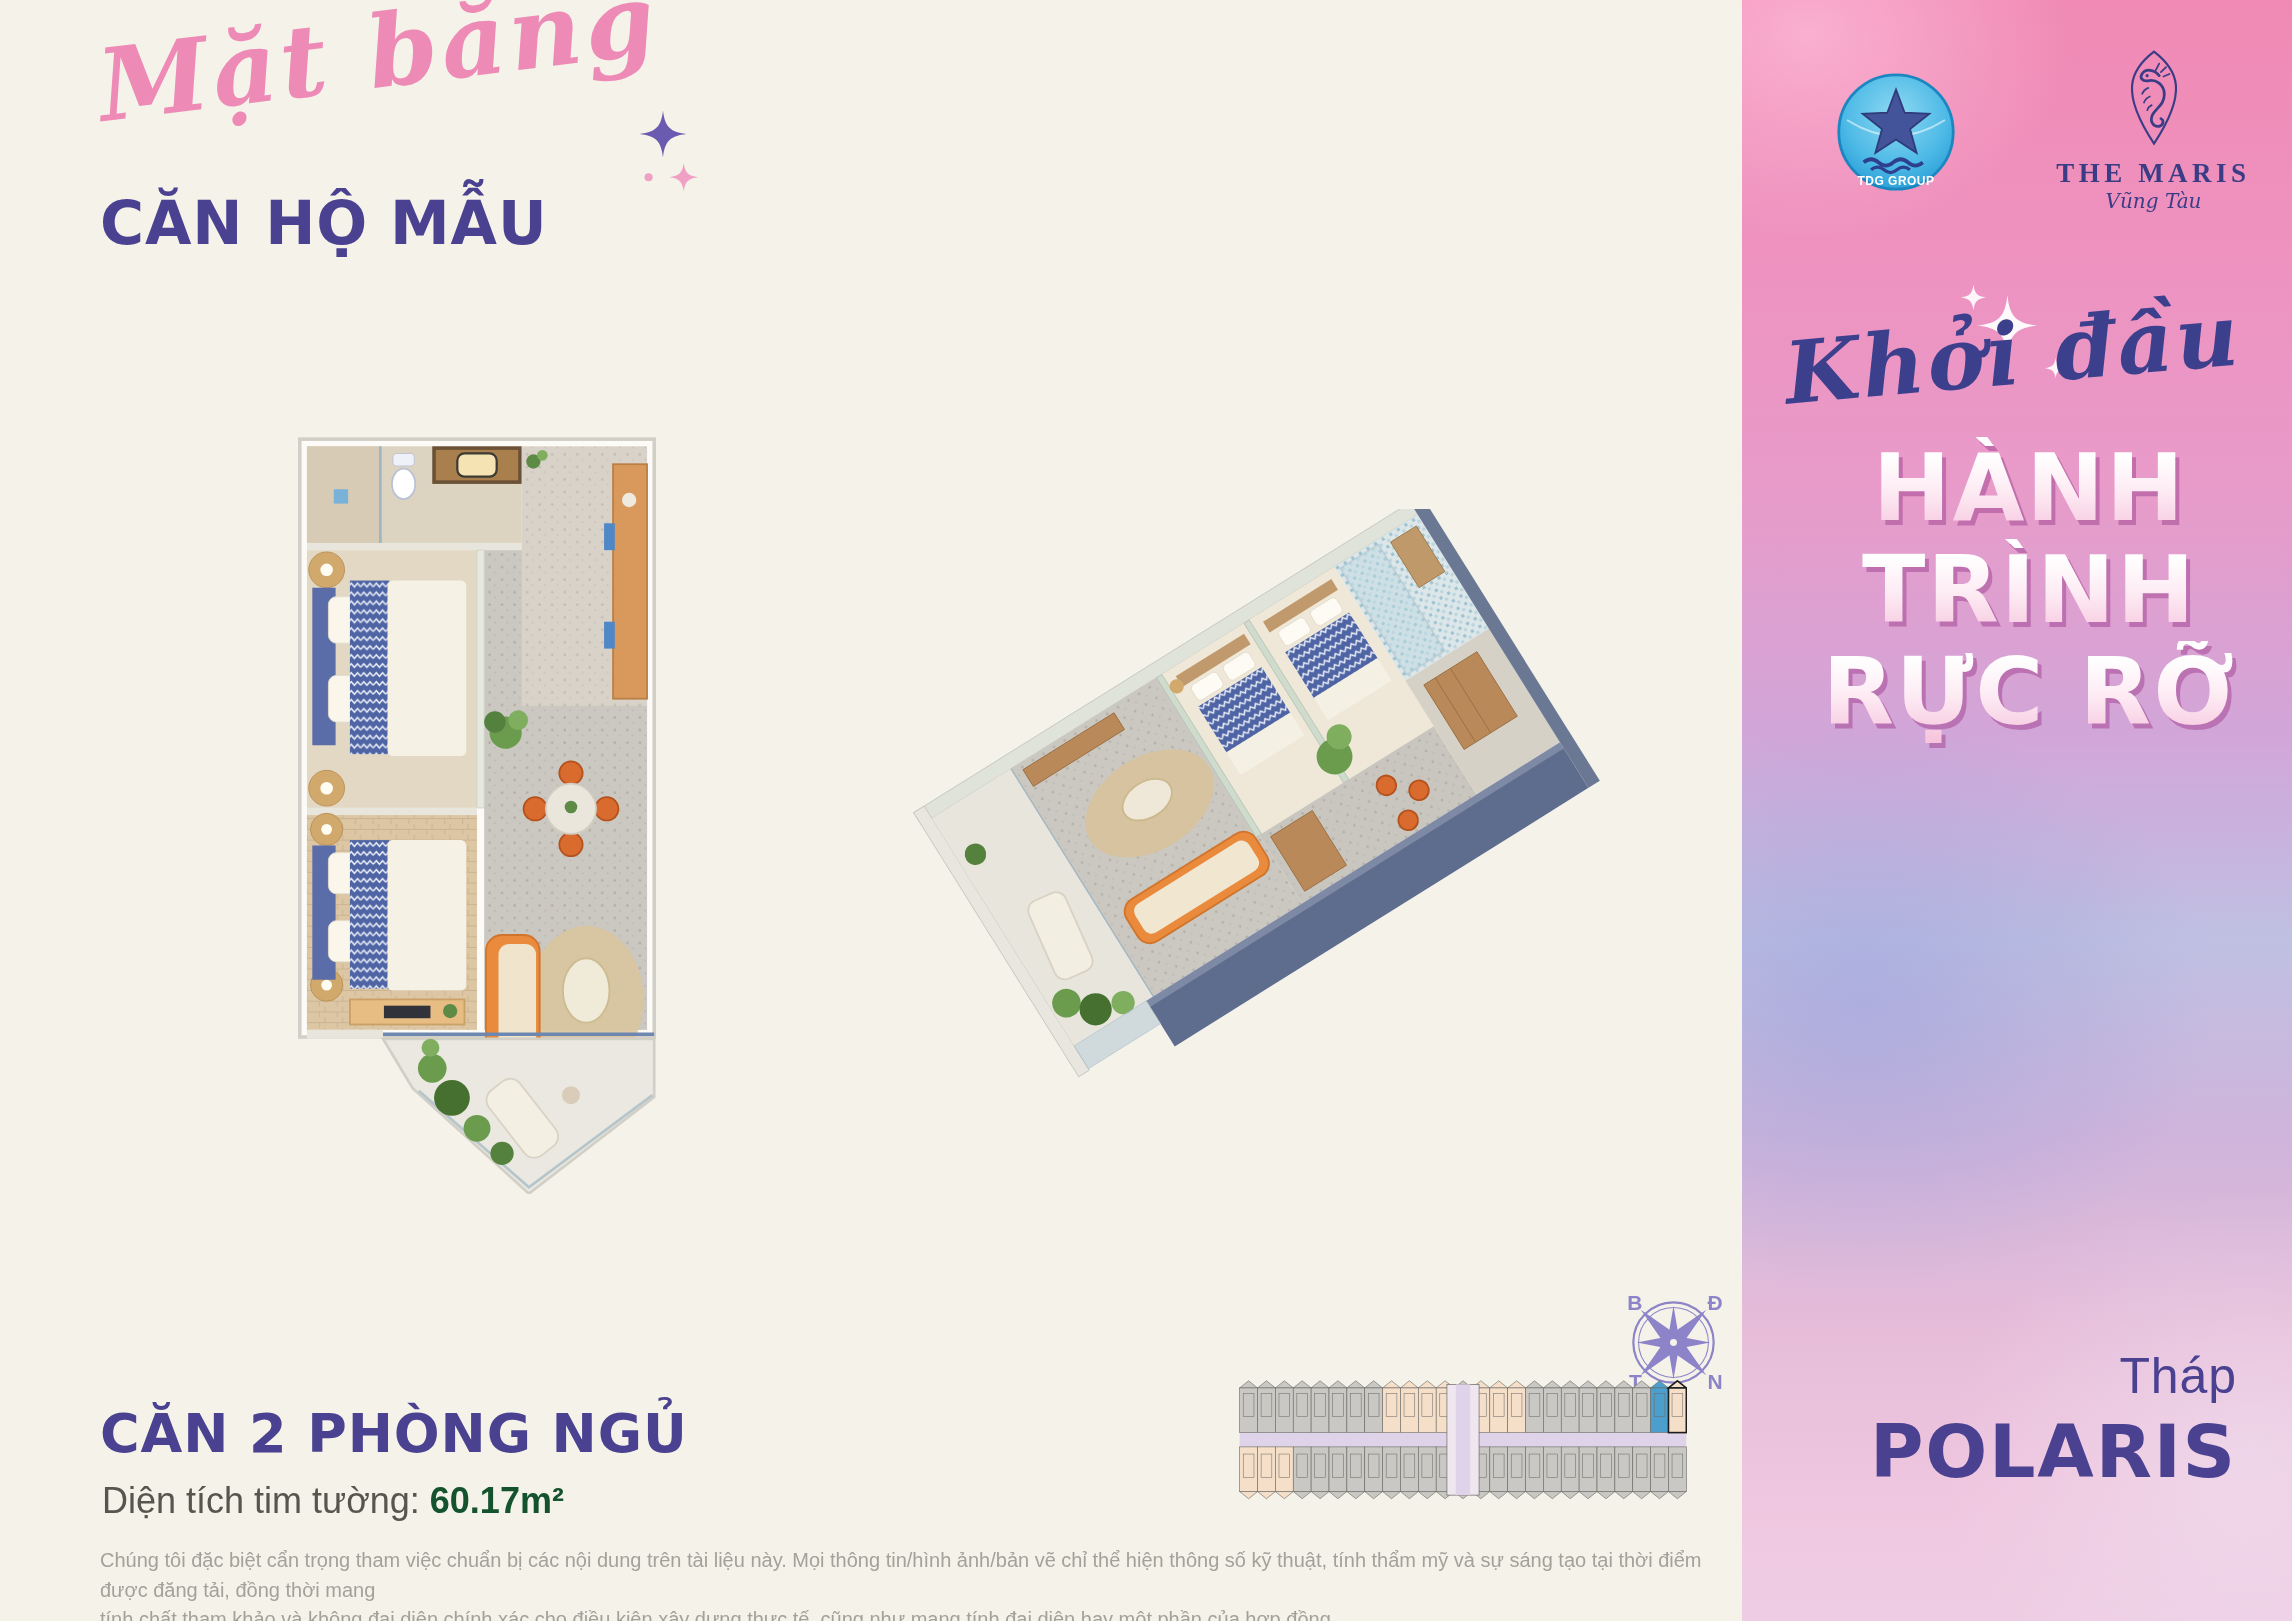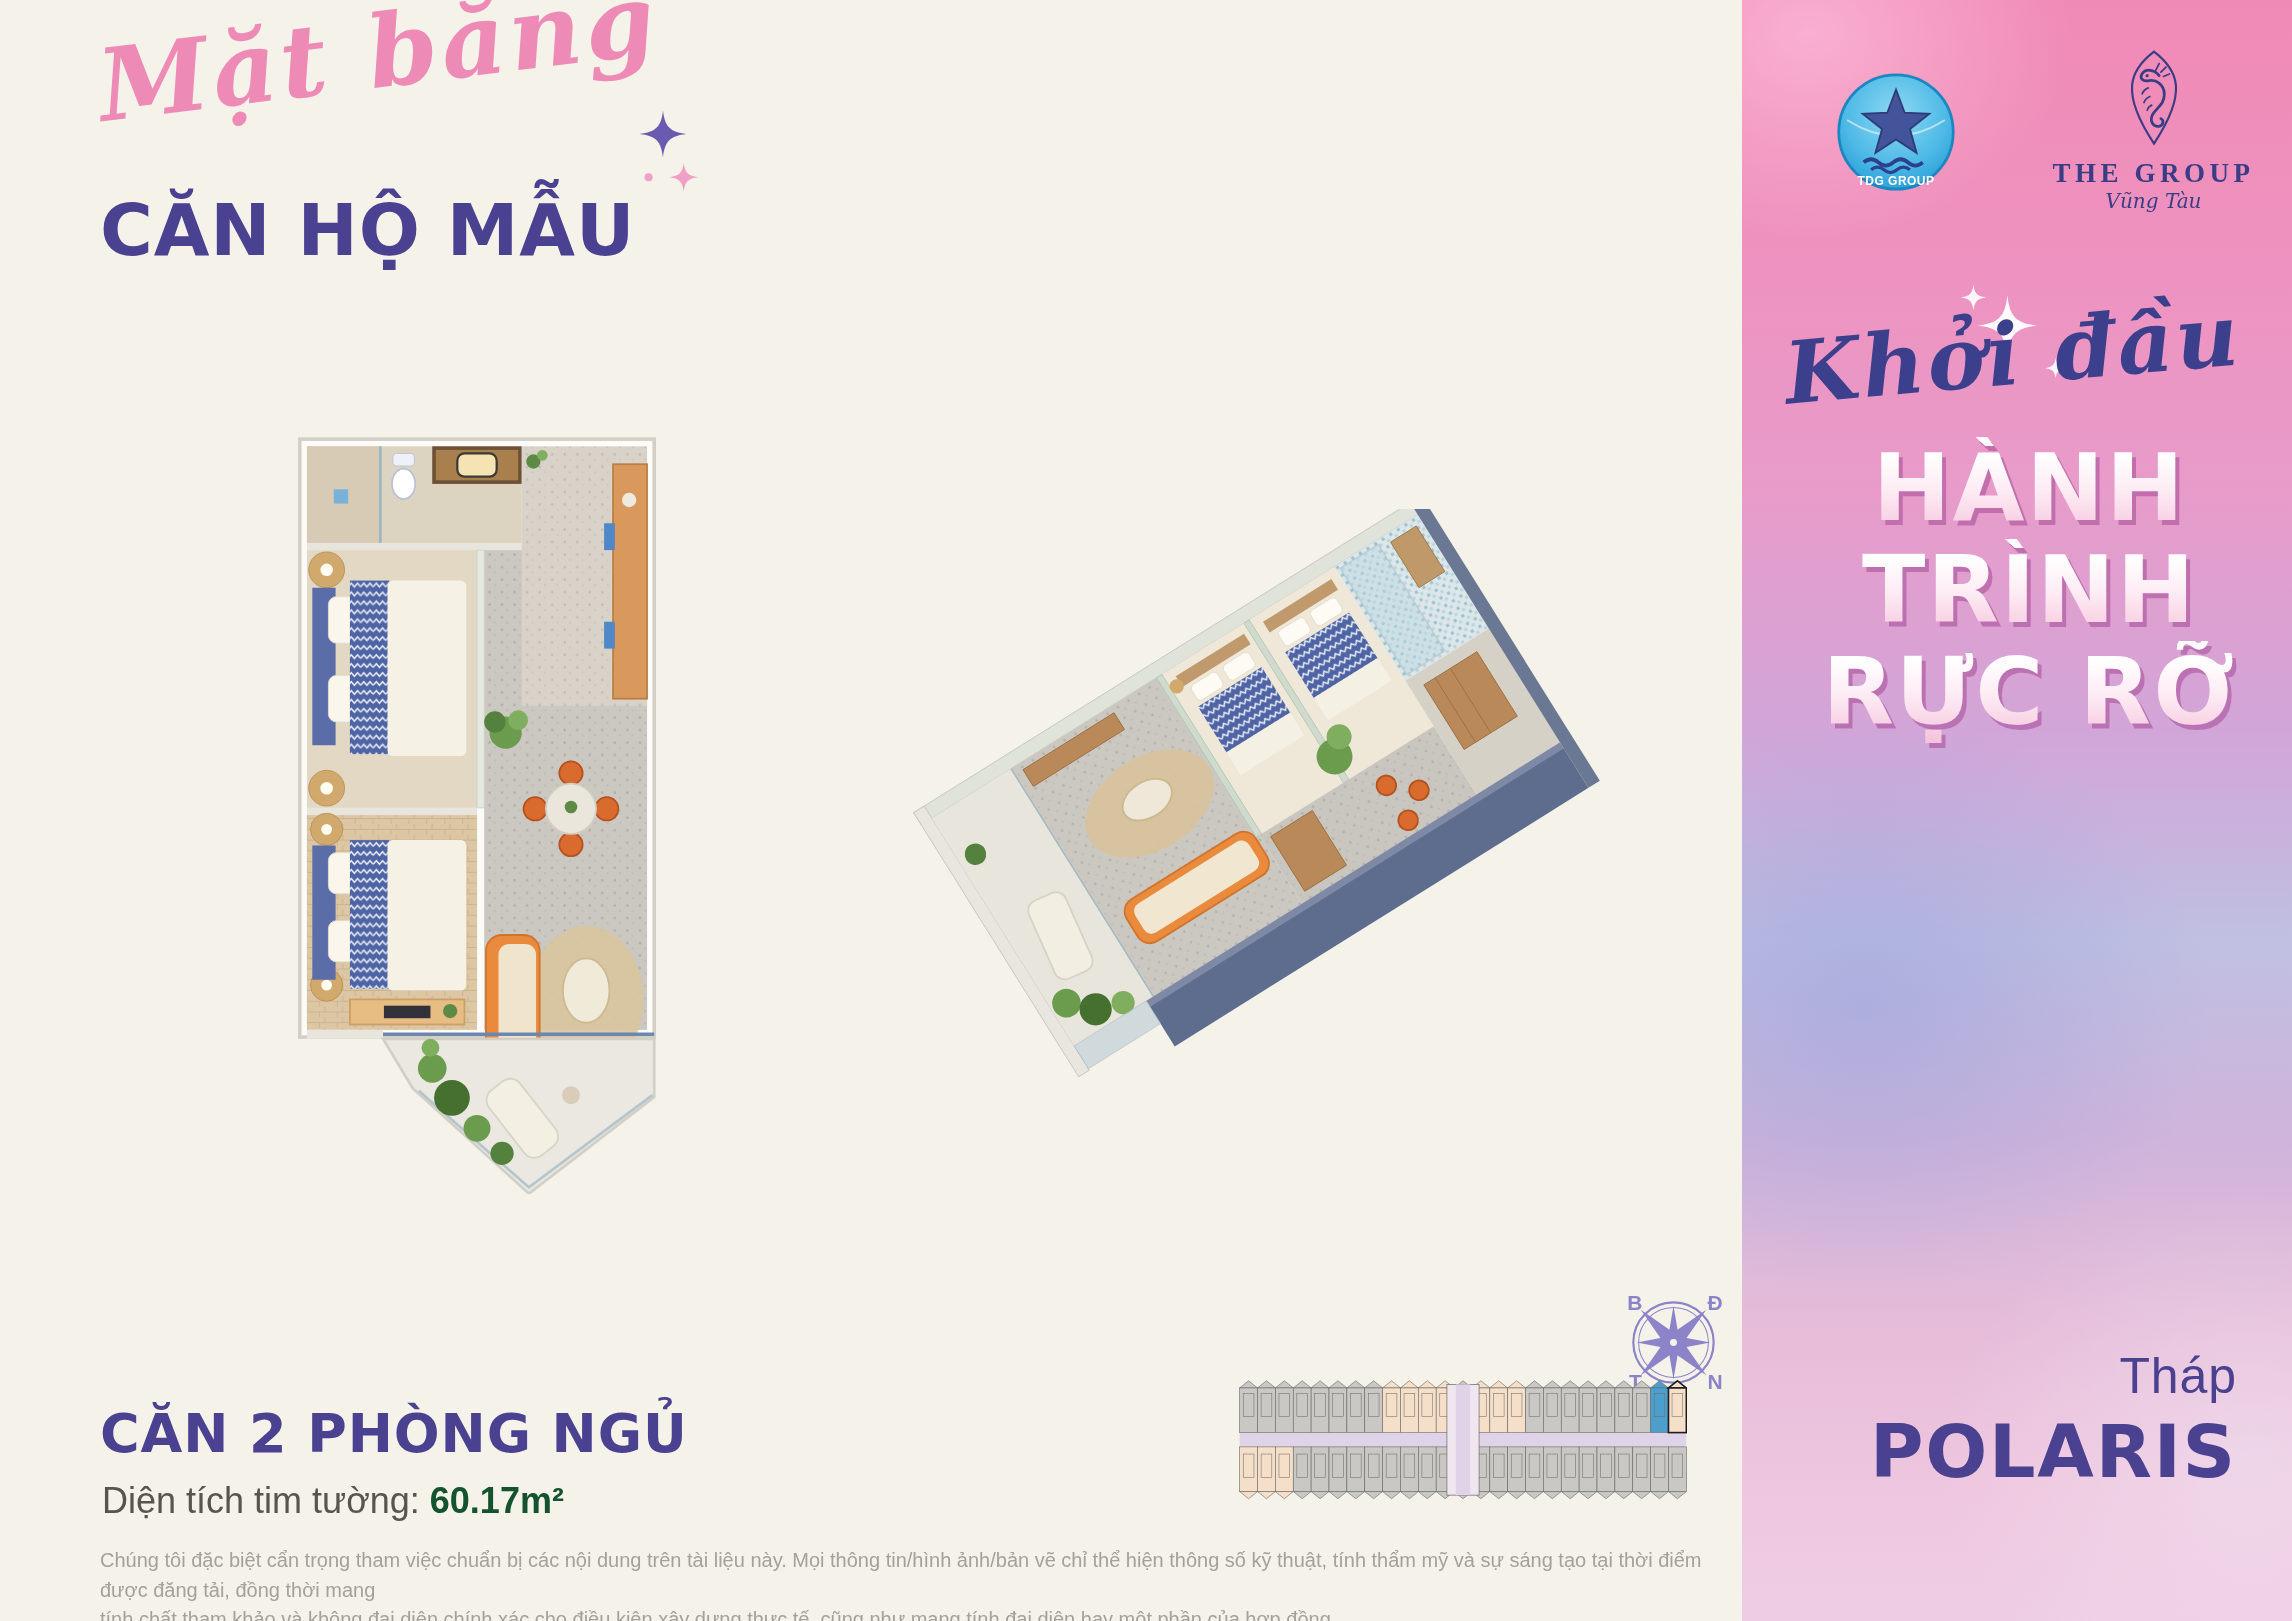--- a/index.html
+++ b/index.html
@@ -4,21 +4,21 @@
 <style>
   html,body{margin:0;padding:0;background:#888;}
   .canvas{position:relative;width:2293px;height:1621px;background:#f4f2e9;overflow:hidden;
           font-family:"Liberation Sans",sans-serif;}
   .abs{position:absolute;}
   
   .script-title{left:106px;top:27px;font-family:"DejaVu Serif",serif;font-style:italic;
     font-weight:bold;font-size:100px;color:#ee8ab6;transform:rotate(-7deg);transform-origin:left bottom;
     letter-spacing:3.6px;white-space:nowrap;}
   .main-title{left:100px;top:188px;font-family:"DejaVu Sans",sans-serif;font-weight:bold;
-    font-size:72px;color:#4a4191;letter-spacing:0.9px;white-space:nowrap;}
+    font-size:60px;color:#4a4191;letter-spacing:0.9px;white-space:nowrap;}
   .unit-name{left:100px;top:1402px;font-family:"DejaVu Sans",sans-serif;font-weight:bold;
     font-size:54px;color:#4a4191;letter-spacing:0.9px;white-space:nowrap;}
   .area-line{left:102px;top:1480px;font-size:36px;color:#56564e;white-space:nowrap;}
   .area-line b{color:#14532d;}
   .disclaimer{left:100px;top:1546px;width:1612px;font-size:20px;line-height:29.6px;color:#a3a29a;}
   
   .sidebar{left:1742px;top:0;width:551px;height:1621px;
     background:
       radial-gradient(ellipse 376px 296px at 12% 2%, rgba(255,195,222,.65), rgba(255,195,222,0) 70%),
       radial-gradient(ellipse 466px 385px at 22% 62%, rgba(150,160,220,.50), rgba(150,160,220,0) 75%),
@@ -437,21 +437,21 @@
     </svg>
 
     <div class="abs logo-maris">
       <svg width="86" height="106" viewBox="0 0 100 120">
         <path d="M50,6 C79,28 89,54 50,113 C11,54 21,28 50,6 Z" fill="none" stroke="#3a3d85" stroke-width="2.5"></path>
         <path d="M56,34 C50,26 40,26 36,32 C33,37 37,41 43,40 C52,38 62,44 62,56 C62,68 52,72 48,80 C45,87 49,94 56,93 C61,92 62,86 58,84" fill="none" stroke="#3a3d85" stroke-width="3.2" stroke-linecap="round"></path>
         <path d="M44,48 Q38,50 36,56 M46,58 Q40,60 38,66 M48,68 Q43,70 42,75" fill="none" stroke="#3a3d85" stroke-width="2"></path>
         <path d="M52,28 L56,20 M58,30 L64,24 M61,35 L68,32" stroke="#3a3d85" stroke-width="2" stroke-linecap="round"></path>
         <circle cx="42" cy="34" r="1.8" fill="#3a3d85"></circle>
       </svg>
-      <div class="maris-title">THE GROUP</div>
+      <div class="maris-title">THE MARIS</div>
       <div class="maris-sub">Vũng Tàu</div>
     </div>
 
     <svg class="abs side-sparkles" viewBox="0 0 150 125">
       <path d="M62,18 C64.5,42 72,49.5 96,52 C72,54.5 64.5,62 62,86 C59.5,62 52,54.5 28,52 C52,49.5 59.5,42 62,18 Z" fill="#ffffff" opacity=".95"></path>
       <path d="M24,6 C25.2,16 28.4,19.2 38,20.4 C28.4,21.6 25.2,24.8 24,35 C22.8,24.8 19.6,21.6 10,20.4 C19.6,19.2 22.8,16 24,6 Z" fill="#ffffff" opacity=".9"></path>
       <path d="M116,88 C117,96 119.6,98.6 128,99.6 C119.6,100.6 117,103.2 116,111 C115,103.2 112.4,100.6 104,99.6 C112.4,98.6 115,96 116,88 Z" fill="#ffffff" opacity=".9"></path>
     </svg>
 
     <div class="abs side-script">Khởi đầu</div>

